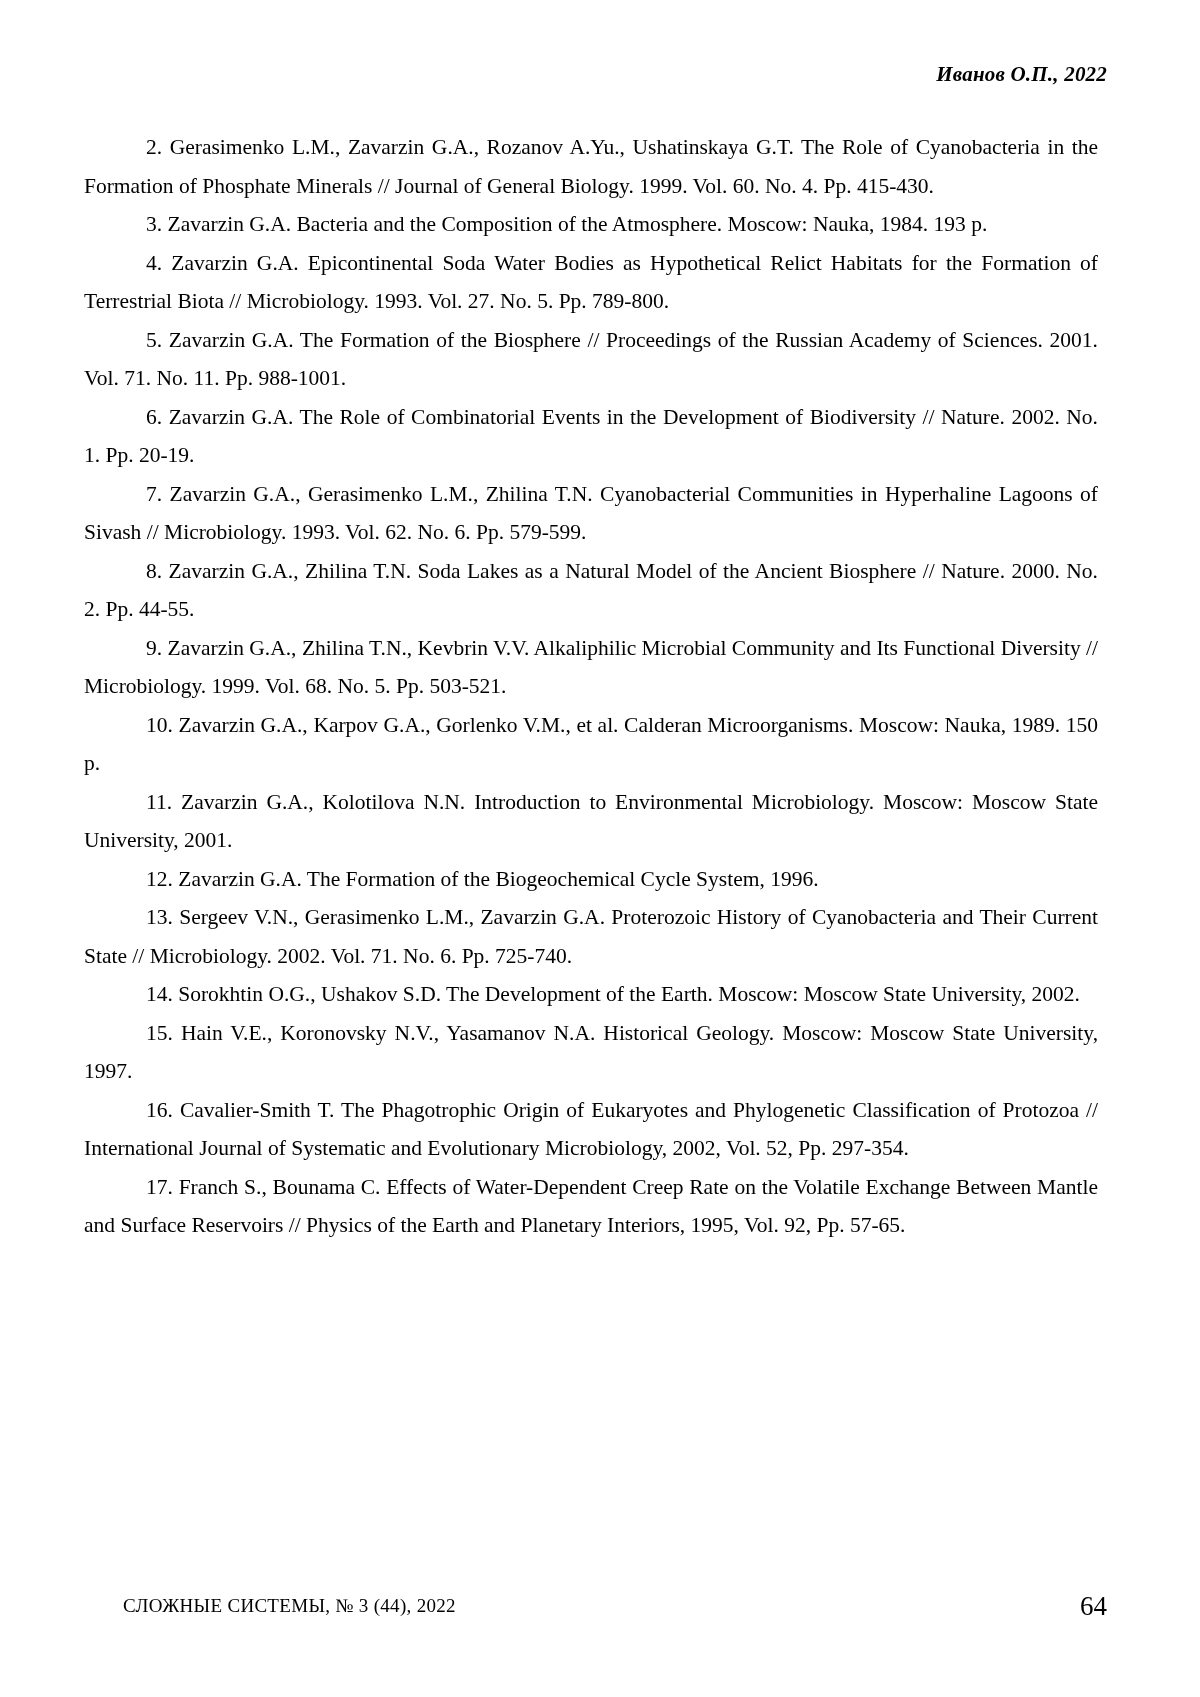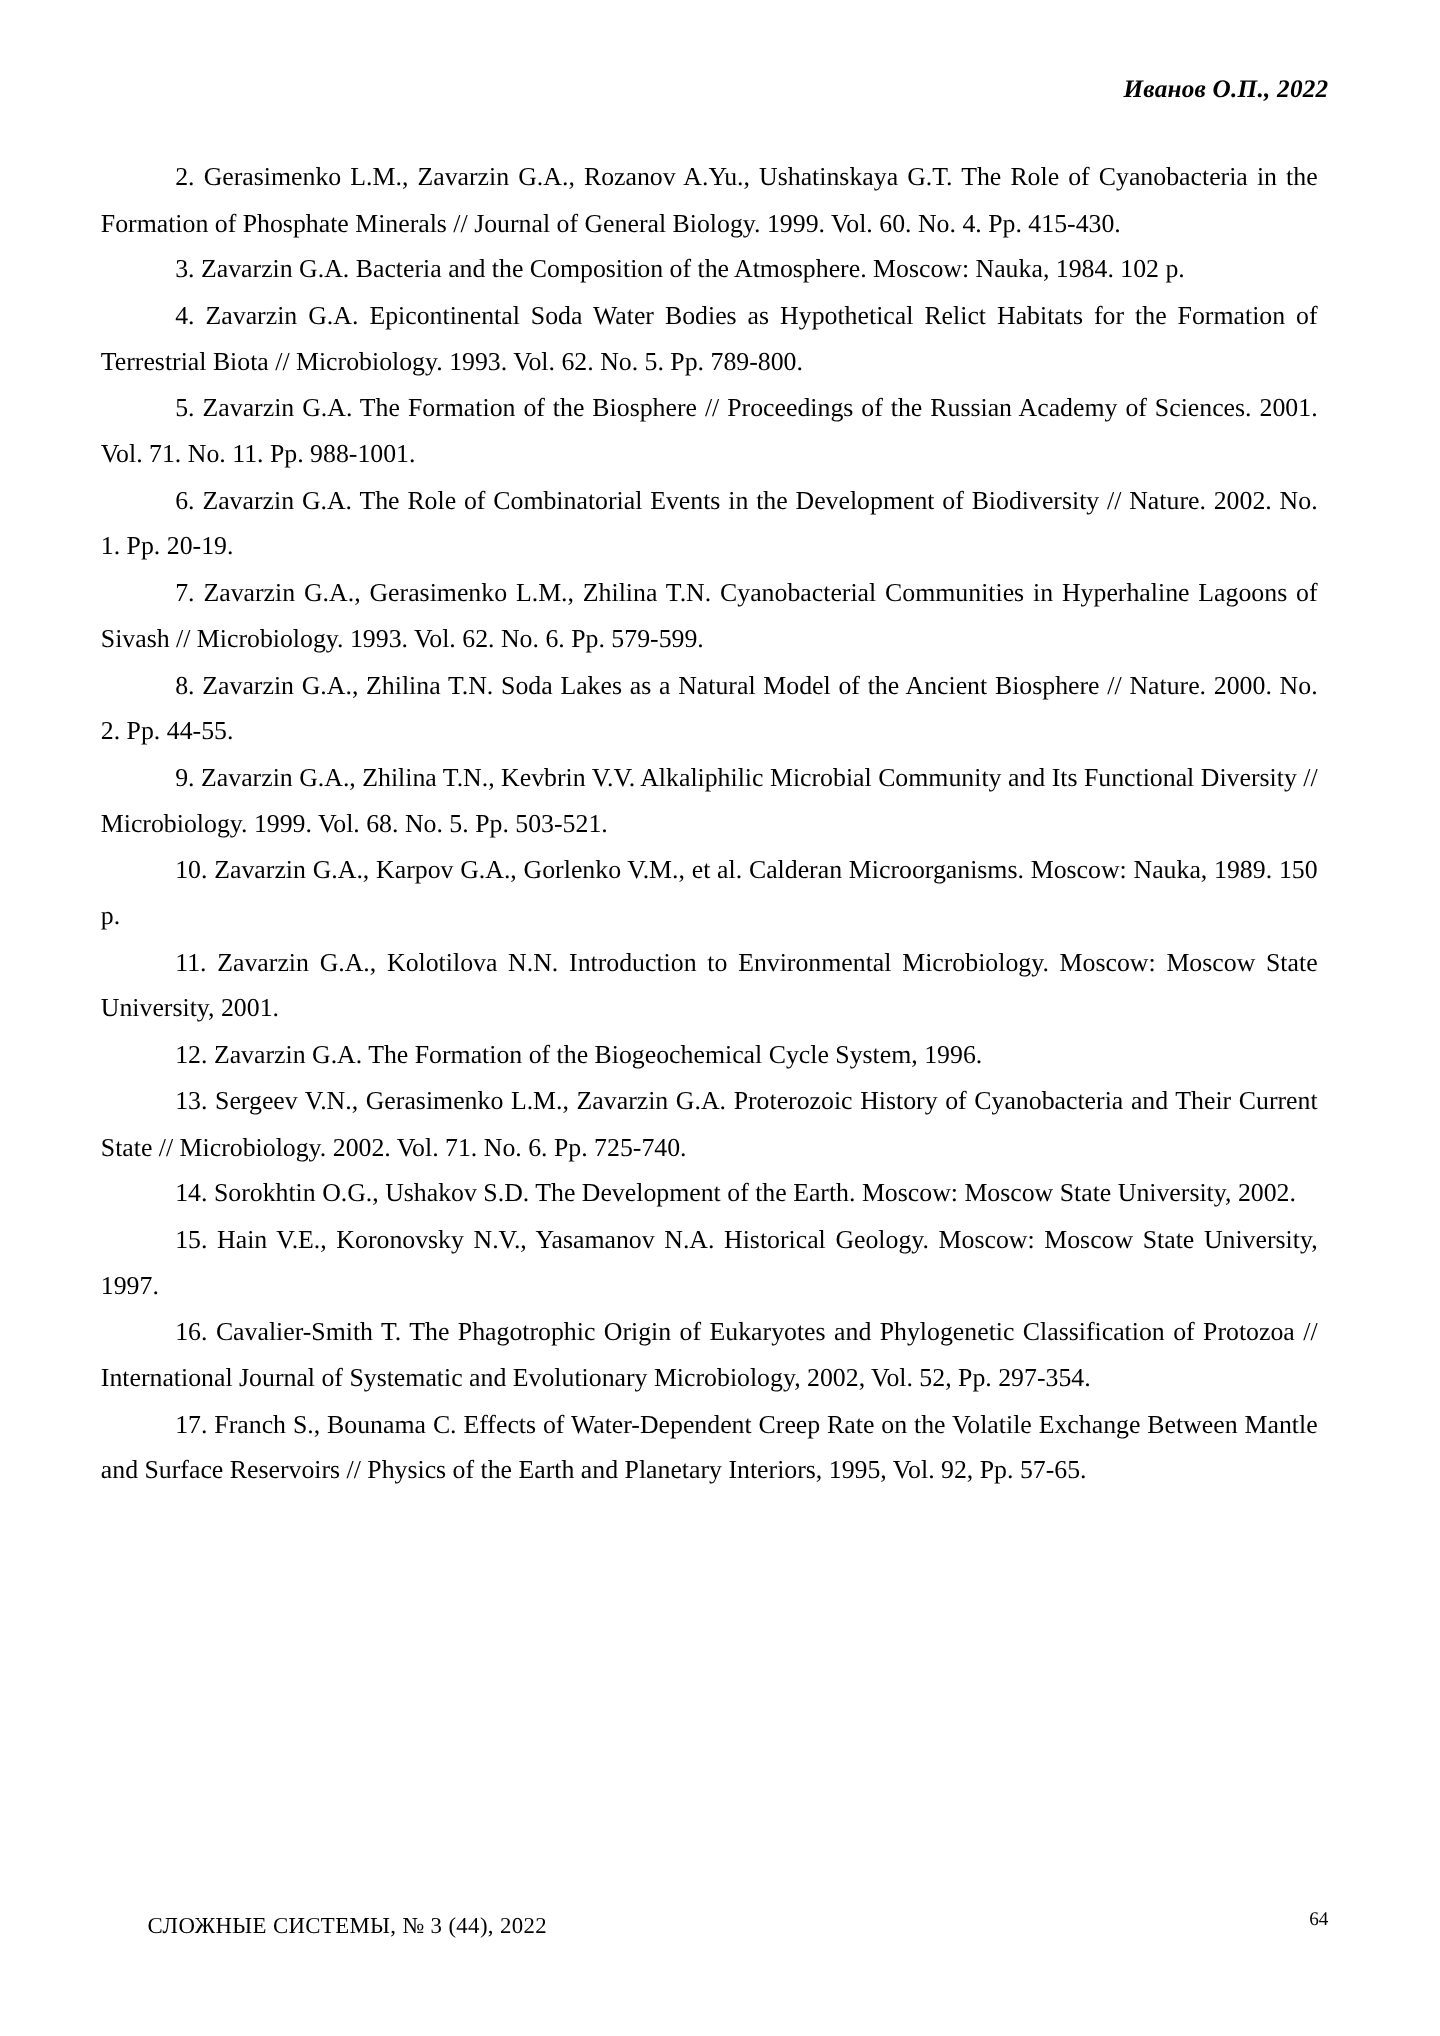--- a/index.html
+++ b/index.html
@@ -62,34 +62,34 @@
     position: absolute;
     left: 30px;
     top: 4px;
     font-size: 19px;
     letter-spacing: 0.3px;
   }
   .footer-right {
     position: absolute;
     right: 0;
     top: 0;
-    font-size: 16px;
+    font-size: 27px;
   }
 </style>
 </head>
 <body>
 
 <div class="page">
 
   <div class="header">Иванов О.П., 2022</div>
 
   <div class="content">
     <p class="ref">2. Gerasimenko L.M., Zavarzin G.A., Rozanov A.Yu., Ushatinskaya G.T. The Role of Cyanobacteria in the Formation of Phosphate Minerals // Journal of General Biology. 1999. Vol. 60. No. 4. Pp. 415-430.</p>
-    <p class="ref">3. Zavarzin G.A. Bacteria and the Composition of the Atmosphere. Moscow: Nauka, 1984. 102 p.</p>
-    <p class="ref">4. Zavarzin G.A. Epicontinental Soda Water Bodies as Hypothetical Relict Habitats for the Formation of Terrestrial Biota // Microbiology. 1993. Vol. 62. No. 5. Pp. 789-800.</p>
+    <p class="ref">3. Zavarzin G.A. Bacteria and the Composition of the Atmosphere. Moscow: Nauka, 1984. 193 p.</p>
+    <p class="ref">4. Zavarzin G.A. Epicontinental Soda Water Bodies as Hypothetical Relict Habitats for the Formation of Terrestrial Biota // Microbiology. 1993. Vol. 27. No. 5. Pp. 789-800.</p>
     <p class="ref">5. Zavarzin G.A. The Formation of the Biosphere // Proceedings of the Russian Academy of Sciences. 2001. Vol. 71. No. 11. Pp. 988-1001.</p>
     <p class="ref">6. Zavarzin G.A. The Role of Combinatorial Events in the Development of Biodiversity // Nature. 2002. No. 1. Pp. 20-19.</p>
     <p class="ref">7. Zavarzin G.A., Gerasimenko L.M., Zhilina T.N. Cyanobacterial Communities in Hyperhaline Lagoons of Sivash // Microbiology. 1993. Vol. 62. No. 6. Pp. 579-599.</p>
     <p class="ref">8. Zavarzin G.A., Zhilina T.N. Soda Lakes as a Natural Model of the Ancient Biosphere // Nature. 2000. No. 2. Pp. 44-55.</p>
     <p class="ref">9. Zavarzin G.A., Zhilina T.N., Kevbrin V.V. Alkaliphilic Microbial Community and Its Functional Diversity // Microbiology. 1999. Vol. 68. No. 5. Pp. 503-521.</p>
     <p class="ref">10. Zavarzin G.A., Karpov G.A., Gorlenko V.M., et al. Calderan Microorganisms. Moscow: Nauka, 1989. 150 p.</p>
     <p class="ref">11. Zavarzin G.A., Kolotilova N.N. Introduction to Environmental Microbiology. Moscow: Moscow State University, 2001.</p>
     <p class="ref">12. Zavarzin G.A. The Formation of the Biogeochemical Cycle System, 1996.</p>
     <p class="ref">13. Sergeev V.N., Gerasimenko L.M., Zavarzin G.A. Proterozoic History of Cyanobacteria and Their Current State // Microbiology. 2002. Vol. 71. No. 6. Pp. 725-740.</p>
     <p class="ref">14. Sorokhtin O.G., Ushakov S.D. The Development of the Earth. Moscow: Moscow State University, 2002.</p>

